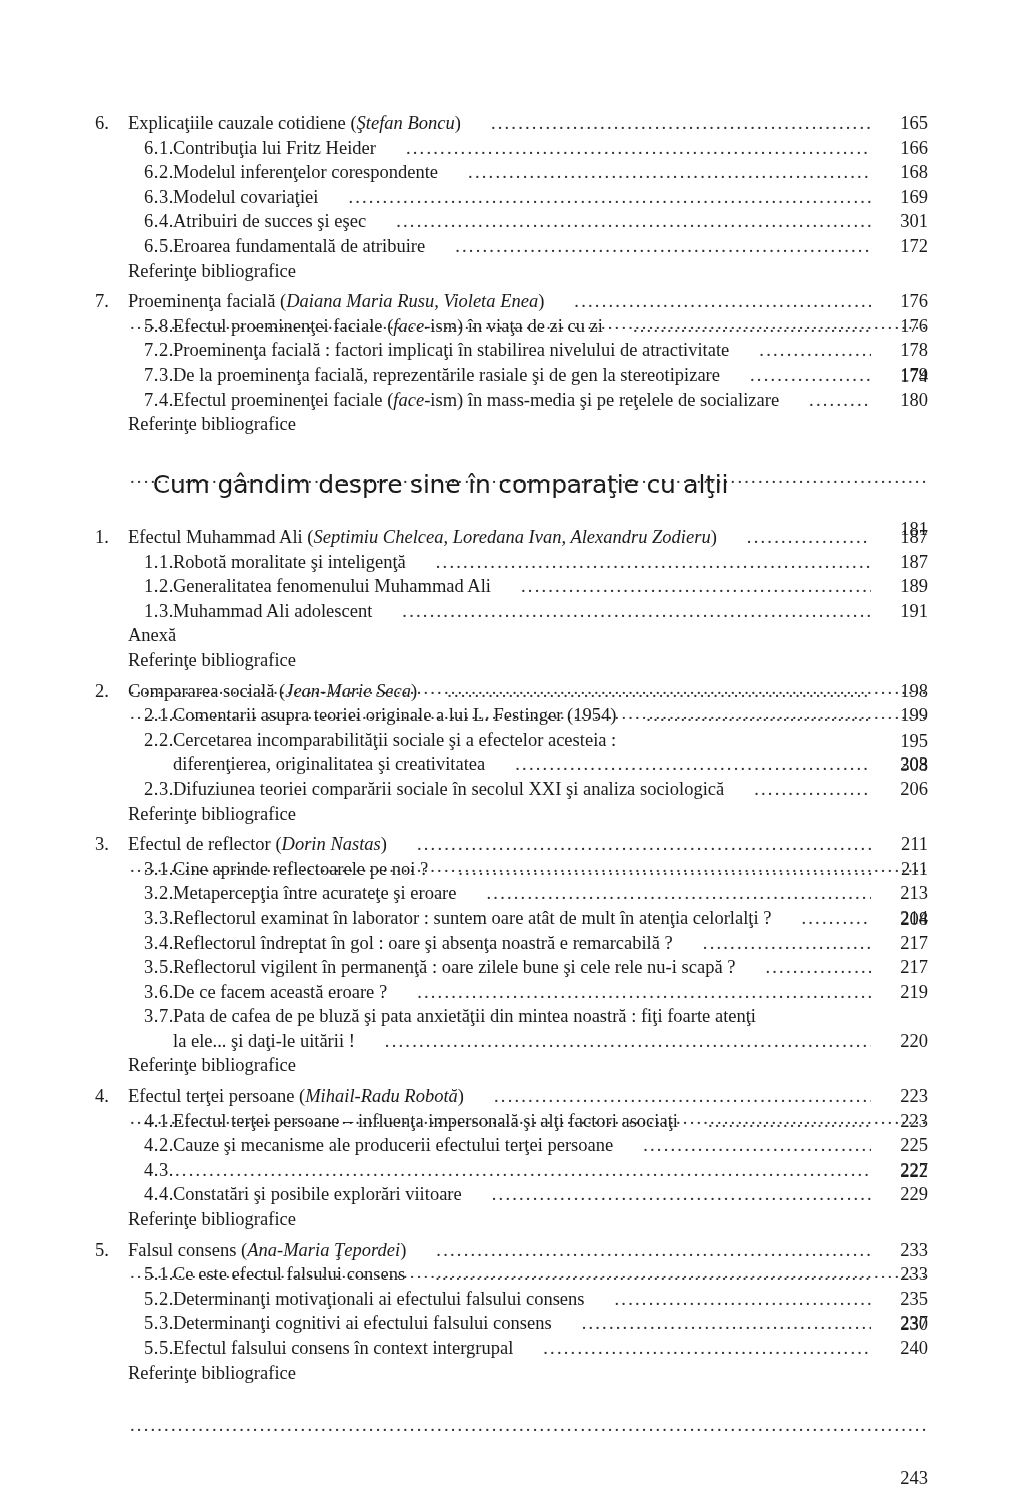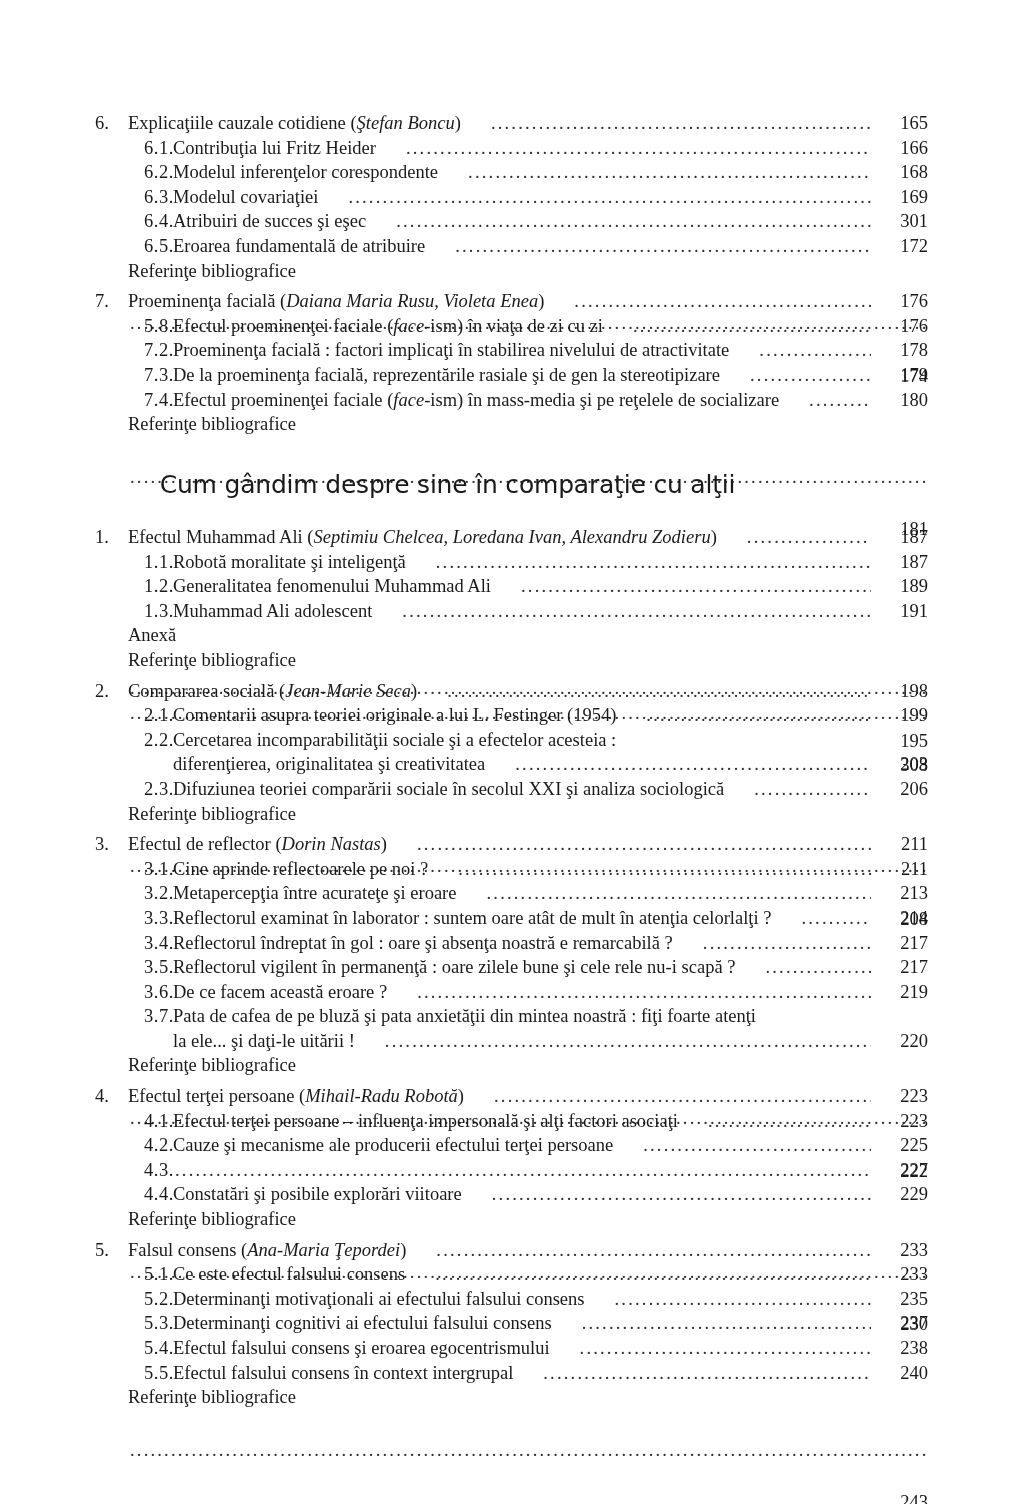--- a/index.html
+++ b/index.html
@@ -16,21 +16,21 @@
   .entry.main .txt { margin-left: 33px; }
   .entry.sub .txt { margin-left: 78px; }
   .entry.ref .txt { margin-left: 33px; flex-direction: column; }
   .entry.cont .txt { margin-left: 78px; align-items: center; }
   .label { flex: 0 0 auto; white-space: nowrap; }
   .label i { font-style: italic; }
   .leader { flex: 1 1 auto; overflow: hidden; white-space: nowrap; letter-spacing: 2.2px; color: #333; padding-left: 2px; }
   .leader::after { content: "........................................................................................................................................................................................................"; }
   .page-num { flex: 0 0 auto; text-align: right; padding-left: 1px; }
   .entry.nolead .leader::after { content: ""; }
-  .heading { position: absolute; top: 470px; left: 8px; width: 879px; text-align: center;
+  .heading { position: absolute; top: 470px; left: 1px; width: 879px; text-align: center;
              font-family: "DejaVu Sans", "Liberation Sans", sans-serif; font-size: 25px; color: #1a1a1a; letter-spacing: -0.2px; }
   .gap { height: 6px; }
 </style>
 </head>
 <body>
 
 <div class="page">
 
   <div class="toc" style="top:111px;">
 
@@ -410,28 +410,20 @@
       </div>
       <div class="entry sub">
         <span class="num">5.3.</span>
         <span class="txt">
             <span class="label">Determinanţi cognitivi ai efectului falsului consens</span>
             <span class="leader"></span>
             <span class="page-num">237</span>
           </span>
       </div>
       <div class="entry sub">
-        <span class="num">5.4.</span>
-        <span class="txt">
-            <span class="label">Efectul falsului consens şi eroarea egocentrismului</span>
-            <span class="leader"></span>
-            <span class="page-num">238</span>
-          </span>
-      </div>
-      <div class="entry sub">
         <span class="num">5.5.</span>
         <span class="txt">
             <span class="label">Efectul falsului consens în context intergrupal</span>
             <span class="leader"></span>
             <span class="page-num">240</span>
           </span>
       </div>
       <div class="entry ref">
         <span class="txt">
             <span class="label">Referinţe bibliografice</span>

